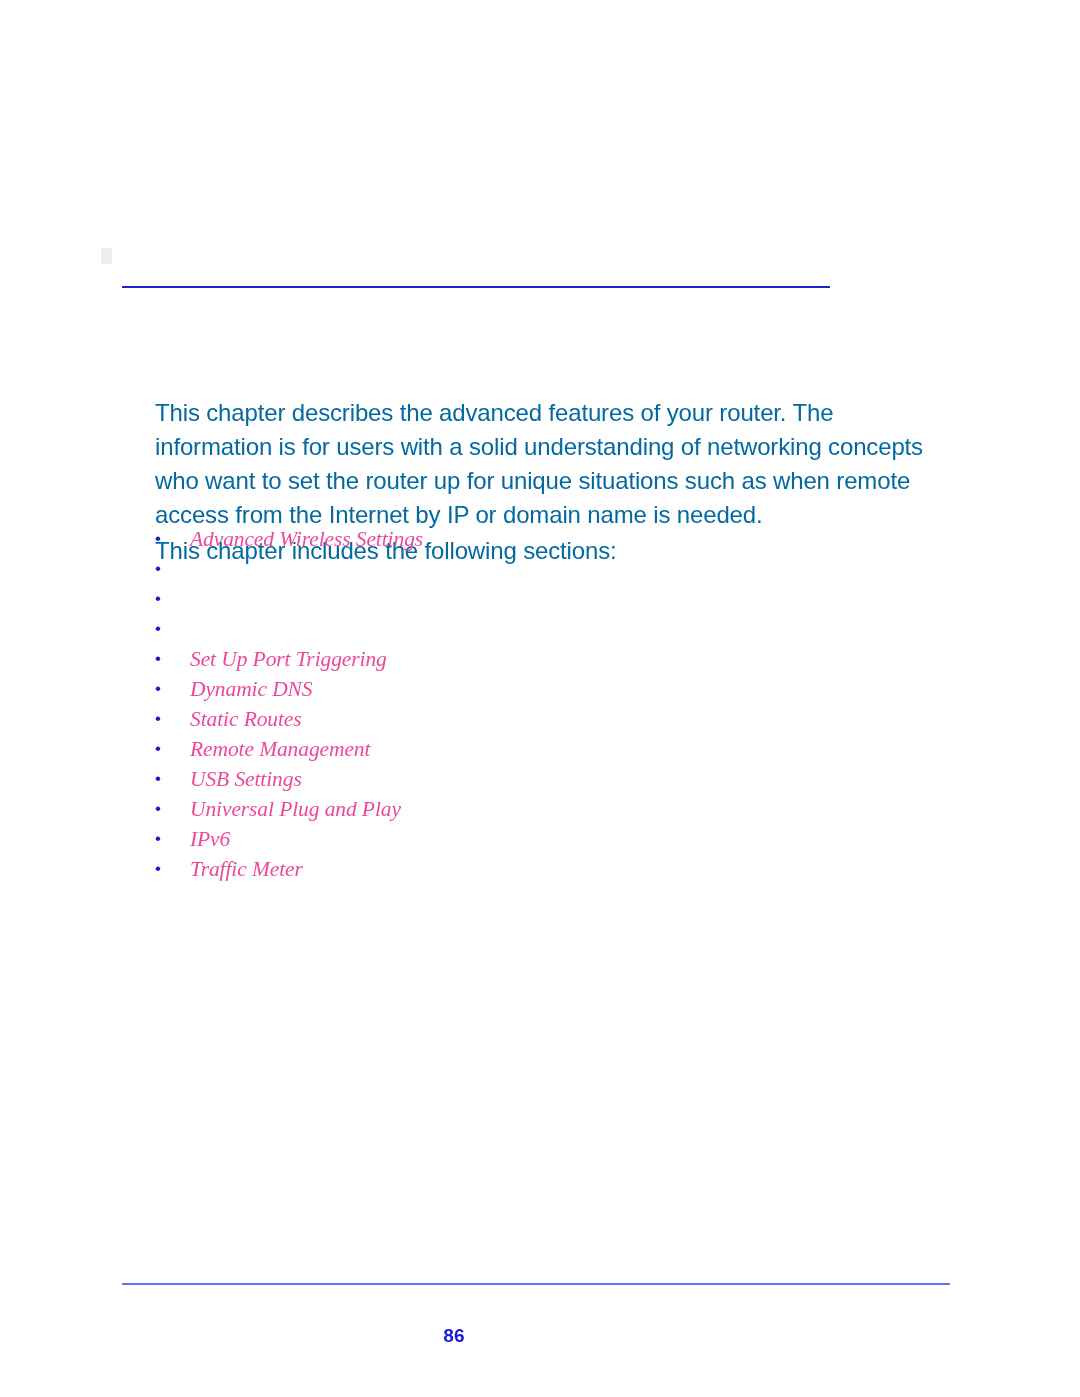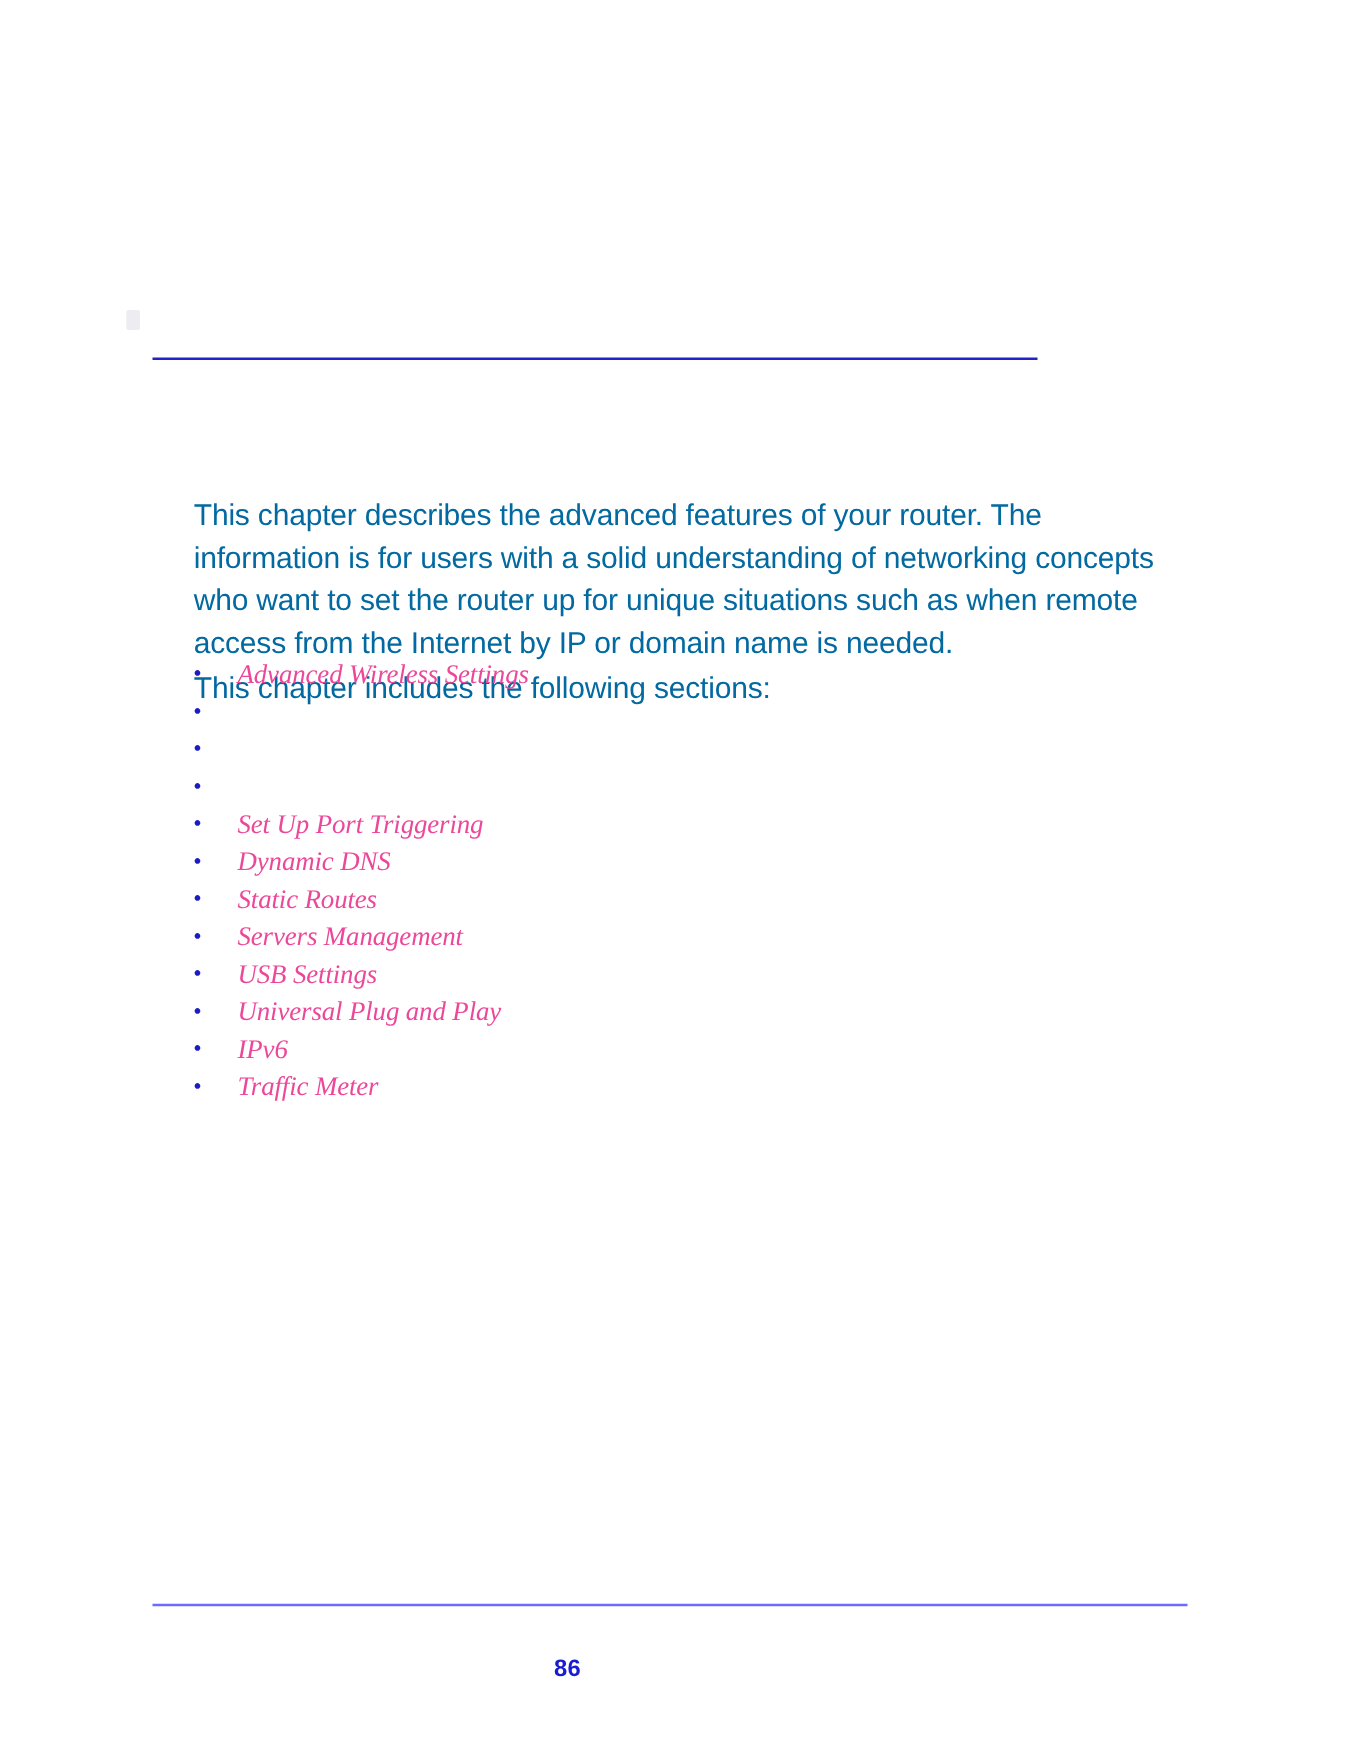--- a/index.html
+++ b/index.html
@@ -171,21 +171,21 @@
   </div>
 
   <ul class="section-list" id="section-list">
       <li class="section-list-item"><span class="bullet">•</span><a class="section-link" href="#">Advanced Wireless Settings</a></li>
       <li class="section-list-item"><span class="bullet">•</span></li>
       <li class="section-list-item"><span class="bullet">•</span></li>
       <li class="section-list-item"><span class="bullet">•</span></li>
       <li class="section-list-item"><span class="bullet">•</span><a class="section-link" href="#">Set Up Port Triggering</a></li>
       <li class="section-list-item"><span class="bullet">•</span><a class="section-link" href="#">Dynamic DNS</a></li>
       <li class="section-list-item"><span class="bullet">•</span><a class="section-link" href="#">Static Routes</a></li>
-      <li class="section-list-item"><span class="bullet">•</span><a class="section-link" href="#">Servers Management</a></li>
+      <li class="section-list-item"><span class="bullet">•</span><a class="section-link" href="#">Remote Management</a></li>
       <li class="section-list-item"><span class="bullet">•</span><a class="section-link" href="#">USB Settings</a></li>
       <li class="section-list-item"><span class="bullet">•</span><a class="section-link" href="#">Universal Plug and Play</a></li>
       <li class="section-list-item"><span class="bullet">•</span><a class="section-link" href="#">IPv6</a></li>
       <li class="section-list-item"><span class="bullet">•</span><a class="section-link" href="#">Traffic Meter</a></li>
     </ul>
 
   <div class="footer-rule"></div>
   <div class="page-number">86</div>
 
 </div>

